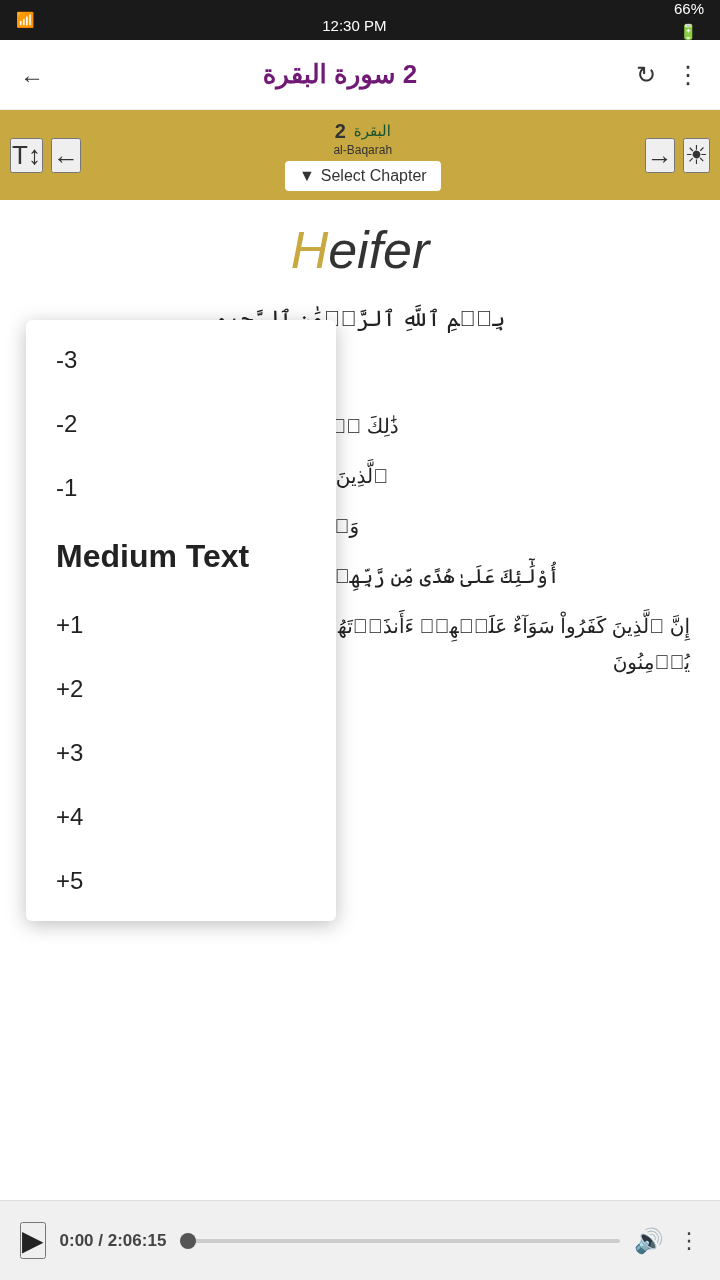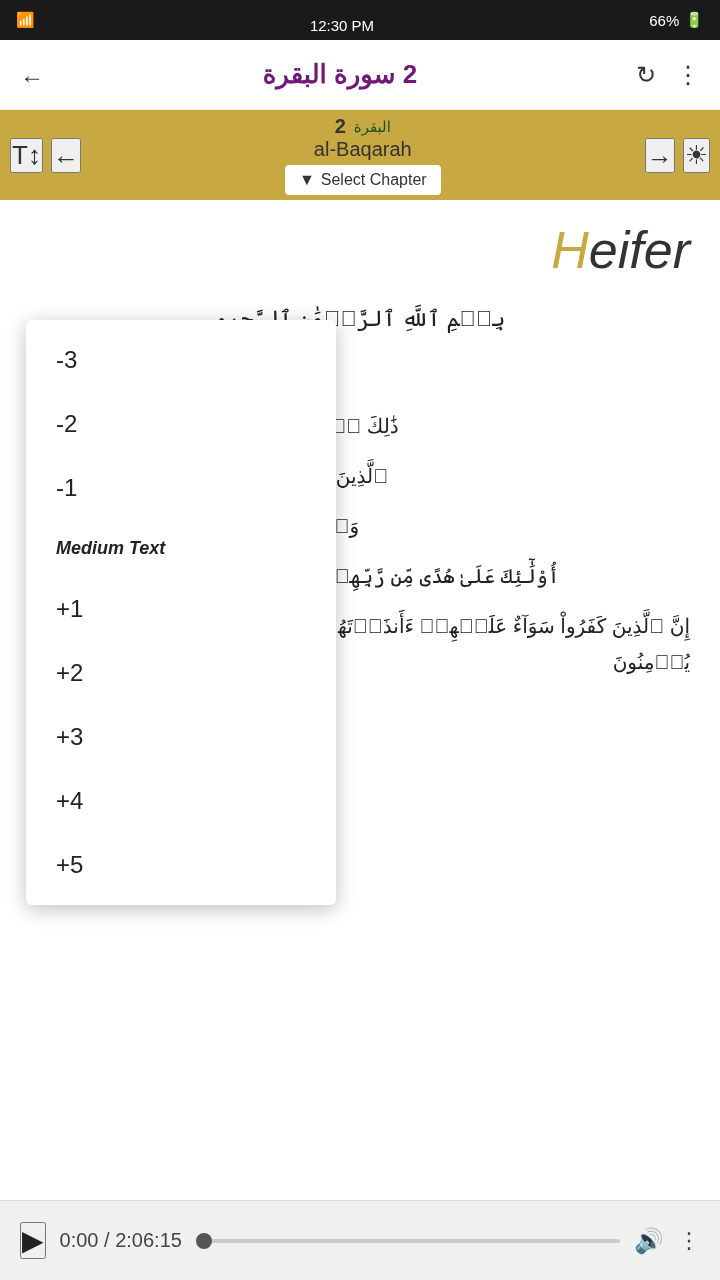--- a/index.html
+++ b/index.html
@@ -9,21 +9,21 @@
     
     .status-bar {
       width: 720px; height: 40px;
       background: #1a1a1a;
       display: flex; align-items: center; justify-content: space-between;
       padding: 0 16px;
       color: #fff; font-size: 15px;
     }
     .status-left { display: flex; align-items: center; gap: 4px; }
     .status-center { font-weight: 500; margin-top: 10px; }
-    .status-right { display: flex; align-items: center; gap: 6px; }
+    .status-right { display: flex; align-items: center; gap: 6px; flex-direction: column; }
 
     
     .app-bar {
       width: 720px; height: 70px;
       background: #fff;
       display: flex; align-items: center; justify-content: space-between;
       padding: 0 20px;
       border-bottom: 1px solid #eee;
     }
     .app-bar-title { font-size: 26px; font-weight: bold; color: #701a75; direction: rtl; }
@@ -39,21 +39,21 @@
       position: relative;
     }
     .toolbar-left { display: flex; align-items: center; gap: 8px; }
     .toolbar-center {
       display: flex; flex-direction: column; align-items: center;
       flex: 1;
     }
     .surah-info { display: flex; align-items: center; gap: 8px; }
     .surah-number { font-size: 20px; font-weight: bold; color: #333; }
     .surah-arabic { font-size: 15px; color: #14532d; direction: rtl; }
-    .surah-transliteration { font-size: 20px; color: #333; }
+    .surah-transliteration { font-size: 12px; color: #333; }
     .select-chapter-btn {
       display: flex; align-items: center; gap: 6px;
       background: white; border: none; border-radius: 4px;
       padding: 6px 14px; cursor: pointer; font-size: 16px; color: #333;
       margin-top: 4px;
     }
     .toolbar-right { display: flex; align-items: center; gap: 8px; }
     .toolbar-icon { font-size: 26px; color: #333; cursor: pointer; }
 
     
@@ -67,39 +67,38 @@
       z-index: 100;
       padding: 8px 0;
     }
     .dropdown-item {
       padding: 18px 30px;
       font-size: 24px;
       color: #222;
       cursor: pointer;
     }
     .dropdown-item.active {
-      font-size: 18px;
+      font-size: 32px;
       font-weight: bold;
-      font-style: italic;
     }
 
     
     .main-content {
       width: 720px;
       background: #fff;
       padding: 20px 30px;
       direction: rtl;
       position: relative;
       overflow: hidden;
       height: calc(1280px - 40px - 70px - 90px - 80px);
     }
 
     
     .surah-title-area {
-      text-align: right;
+      text-align: center;
       direction: ltr;
       margin-bottom: 10px;
     }
     .surah-title-text {
       font-size: 52px;
       color: #333;
       font-style: italic;
     }
 
     
@@ -142,21 +141,21 @@
     .audio-player {
       position: absolute;
       bottom: 0; left: 0;
       width: 720px; height: 80px;
       background: #f0f0f0;
       border-top: 1px solid #ddd;
       display: flex; align-items: center;
       padding: 0 20px; gap: 14px;
     }
     .play-btn { font-size: 28px; cursor: pointer; color: #222; }
-    .time-label { font-size: 20px; color: #444; white-space: nowrap; }
+    .time-label { font-size: 17px; color: #444; white-space: nowrap; font-weight: bold; }
     .progress-bar-container {
       flex: 1; height: 4px;
       background: #ccc; border-radius: 2px;
       position: relative;
     }
     .progress-thumb {
       width: 16px; height: 16px;
       background: #555;
       border-radius: 50%;
       position: absolute;

